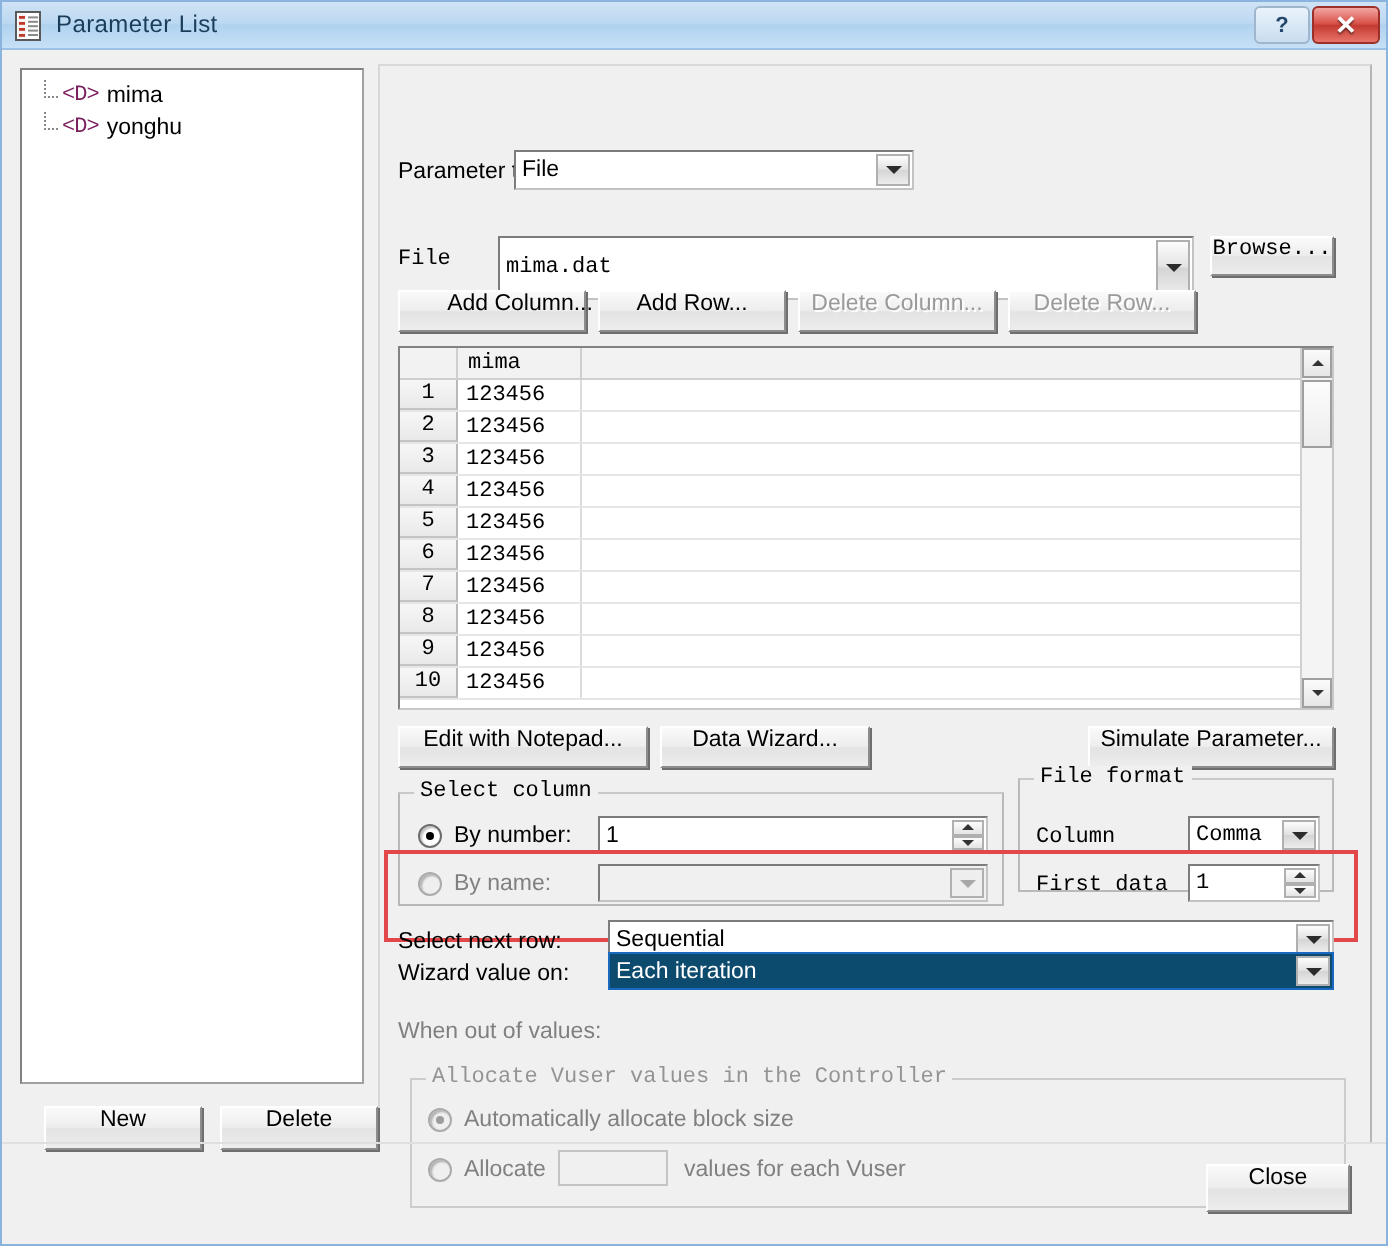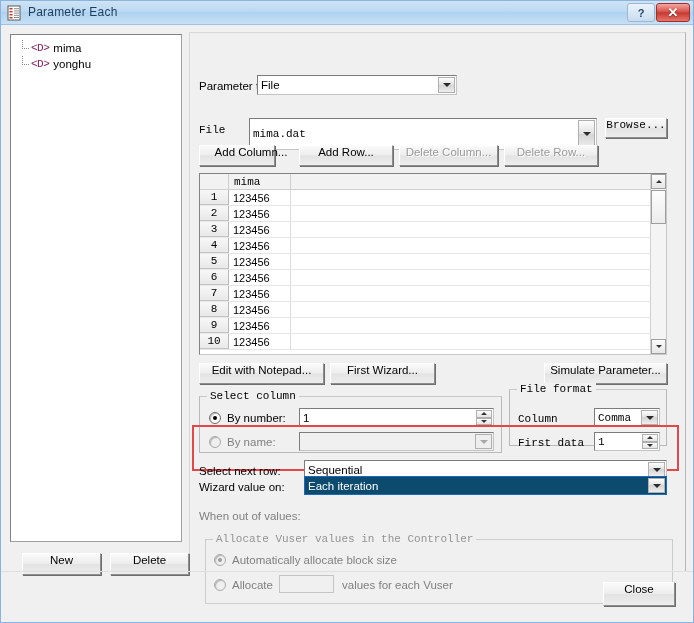--- a/index.html
+++ b/index.html
@@ -245,21 +245,21 @@
     border-right: 1px solid #b9b9b9;
     border-bottom: 1px solid #c4c4c4;
     display: flex; align-items: center; justify-content: center;
     font-family: "Liberation Mono", monospace;
     font-size: 11px; color: #000;
   }
   .rcell {
     width: 62px;
     border-right: 1px solid #dcdcdc;
     display: flex; align-items: center; padding-left: 4px;
-    font-family: Liberation Sans, sans-serif;
+    font-family: Liberation Mono, monospace;
     font-size: 11px; color: #000;
     background: #ffffff;
   }
   .rcell-rest { flex:1; background:#ffffff; }
   #grid-vscroll {
     position: absolute; right: 0; top: 0; bottom: 0;
     width: 16px;
     background: #f4f4f4;
     border-left: 1px solid #d0d0d0;
   }
@@ -318,21 +318,21 @@
         <rect x="2.5" y="12" width="3" height="1.4"></rect>
       </g>
       <g fill="#8a8a8a">
         <rect x="7" y="3.2" width="5" height="1"></rect>
         <rect x="7" y="5.4" width="5" height="1"></rect>
         <rect x="7" y="7.6" width="5" height="1"></rect>
         <rect x="7" y="9.8" width="5" height="1"></rect>
         <rect x="7" y="12" width="5" height="1"></rect>
       </g>
     </svg>
-    <div id="title-text">Parameter Each</div>
+    <div id="title-text">Parameter List</div>
     <div class="tbtn" id="help-btn">
       <span>?</span>
     </div>
     <div class="tbtn" id="close-btn">
       <span>✕</span>
     </div>
   </div>
 
   <div id="left-panel" class="panel-sunken">
     <div id="tree">
@@ -363,21 +363,21 @@
     <div class="combo" style="left:59px; top:85px; width:348px; height:32px;">
       <span class="lbl mono" style="position:static;">mima.dat</span>
       <span class="arrow">
           <span class="tri-d"></span>
         </span>
     </div>
     <div class="btn" style="left:415px; top:85px; width:62px; height:20px;">
       <span class="lbl mono" style="position:static;">Browse...</span>
     </div>
 
-    <div class="btn" style="left:9px;   top:112px; width:76px; height:21px;padding-left:28px;">
+    <div class="btn" style="left:9px;   top:112px; width:94px; height:21px;padding-left:28px;">
       <span>Add Column...</span>
       </div>
     <div class="btn" style="left:109px; top:112px; width:94px; height:21px;">
       <span>Add Row...</span>
       </div>
     <div class="btn dis" style="left:209px; top:112px; width:99px; height:21px;">
       <span>Delete Column...</span>
       </div>
     <div class="btn dis" style="left:314px; top:112px; width:94px; height:21px;">
       <span>Delete Row...</span>
@@ -449,21 +449,21 @@
         <div class="sb-btn" id="sb-down">
             <span class="tri-d-s"></span>
           </div>
       </div>
     </div>
 
     <div class="btn" style="left:9px;   top:330px; width:125px; height:21px;">
       <span>Edit with Notepad...</span>
       </div>
     <div class="btn" style="left:140px; top:330px; width:105px; height:21px;">
-      <span>First Wizard...</span>
+      <span>Data Wizard...</span>
       </div>
     <div class="btn" style="left:354px; top:330px; width:123px; height:21px;">
       <span>Simulate Parameter...</span>
       </div>
 
     <div class="group" style="left:9px; top:363px; width:303px; height:57px;">
       <div class="group-title">Select column</div>
     </div>
     <div class="radio" style="left:19px; top:379px;">
       <span class="dot"></span>

